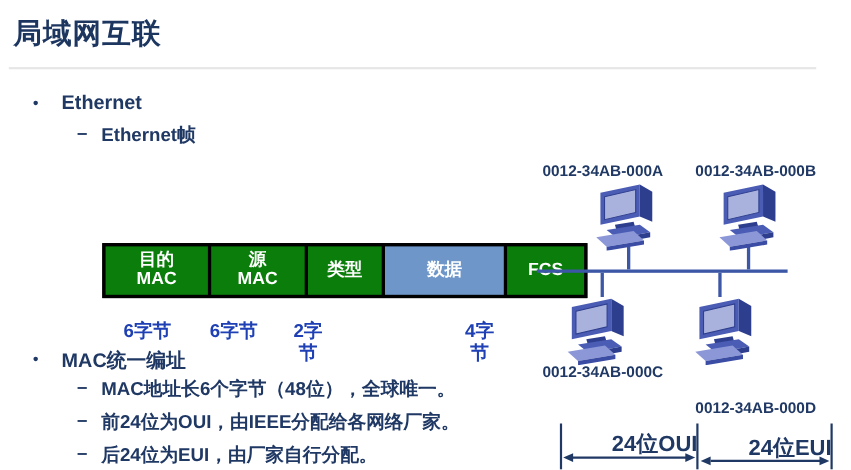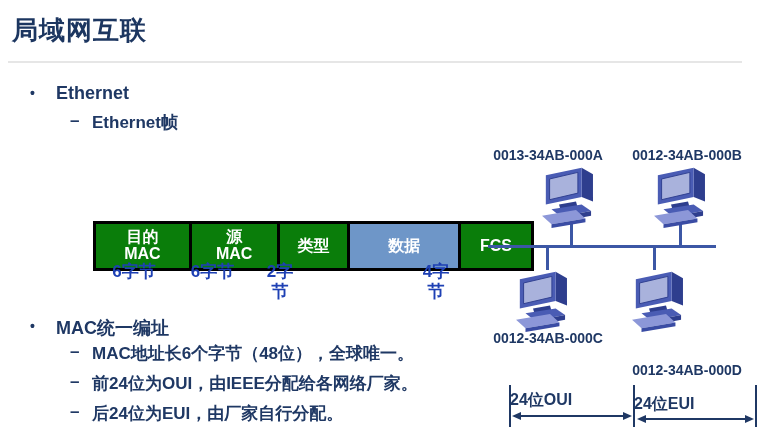--- a/index.html
+++ b/index.html
@@ -22,28 +22,28 @@
   
   .frame-table{
     left:93px;top:221px;width:441px;height:50px;background:#000;
     border:3px solid #000;box-sizing:border-box;display:flex;gap:3px;
   }
   .frame-cell{
     display:flex;flex-direction:column;align-items:center;justify-content:center;
     color:#ffffff;font-weight:700;font-size:16px;line-height:1.05;text-align:center;
   }
   .byte-label{
-    top:262px;text-align:center;font-weight:700;font-size:17px;
+    top:291px;text-align:center;font-weight:700;font-size:17px;
     color:#1e40b4;line-height:1.15;
   }
   
   .host-label{width:126px;text-align:center;font-size:14px;font-weight:700;color:#1f3864;}
   .net-line{background:#3c57a5;}
   
-  .dim-label{text-align:left;font-size:16px;font-weight:700;color:#1f3864;}
+  .dim-label{text-align:right;font-size:20px;font-weight:700;color:#1f3864;}
 </style>
 </head>
 <body>
 
 <div class="slide">
 
   <h1 class="abs slide-title">局域网互联</h1>
   <div class="abs divider"></div>
 
   <div class="abs bullet-row lvl1" style="left:30px;top:83px;">
@@ -100,21 +100,21 @@
   </div>
   <div class="abs bullet-row lvl2" style="left:70px;top:372px;">
     <span class="marker">–</span>
     <span>前24位为OUI，由IEEE分配给各网络厂家。</span>
   </div>
   <div class="abs bullet-row lvl2" style="left:70px;top:402px;">
     <span class="marker">–</span>
     <span>后24位为EUI，由厂家自行分配。</span>
   </div>
 
-  <div class="abs host-label" style="left:485px;top:147px;">0013-34AB-000A</div>
+  <div class="abs host-label" style="left:485px;top:147px;">0012-34AB-000A</div>
   <div class="abs host-label" style="left:624px;top:147px;">0012-34AB-000B</div>
   <div class="abs host-label" style="left:485px;top:330px;">0012-34AB-000C</div>
   <div class="abs host-label" style="left:624px;top:330px;margin-top:32px;">0012-34AB-000D</div>
 
   <div class="abs net-line" style="left:488px;top:245px;width:228px;height:3px;"></div>
   <div class="abs net-line" style="left:570px;top:224px;width:3px;height:21px;"></div>
   <div class="abs net-line" style="left:679px;top:224px;width:3px;height:21px;"></div>
   <div class="abs net-line" style="left:546px;top:248px;width:3px;height:22px;"></div>
   <div class="abs net-line" style="left:653px;top:248px;width:3px;height:22px;"></div>
 

